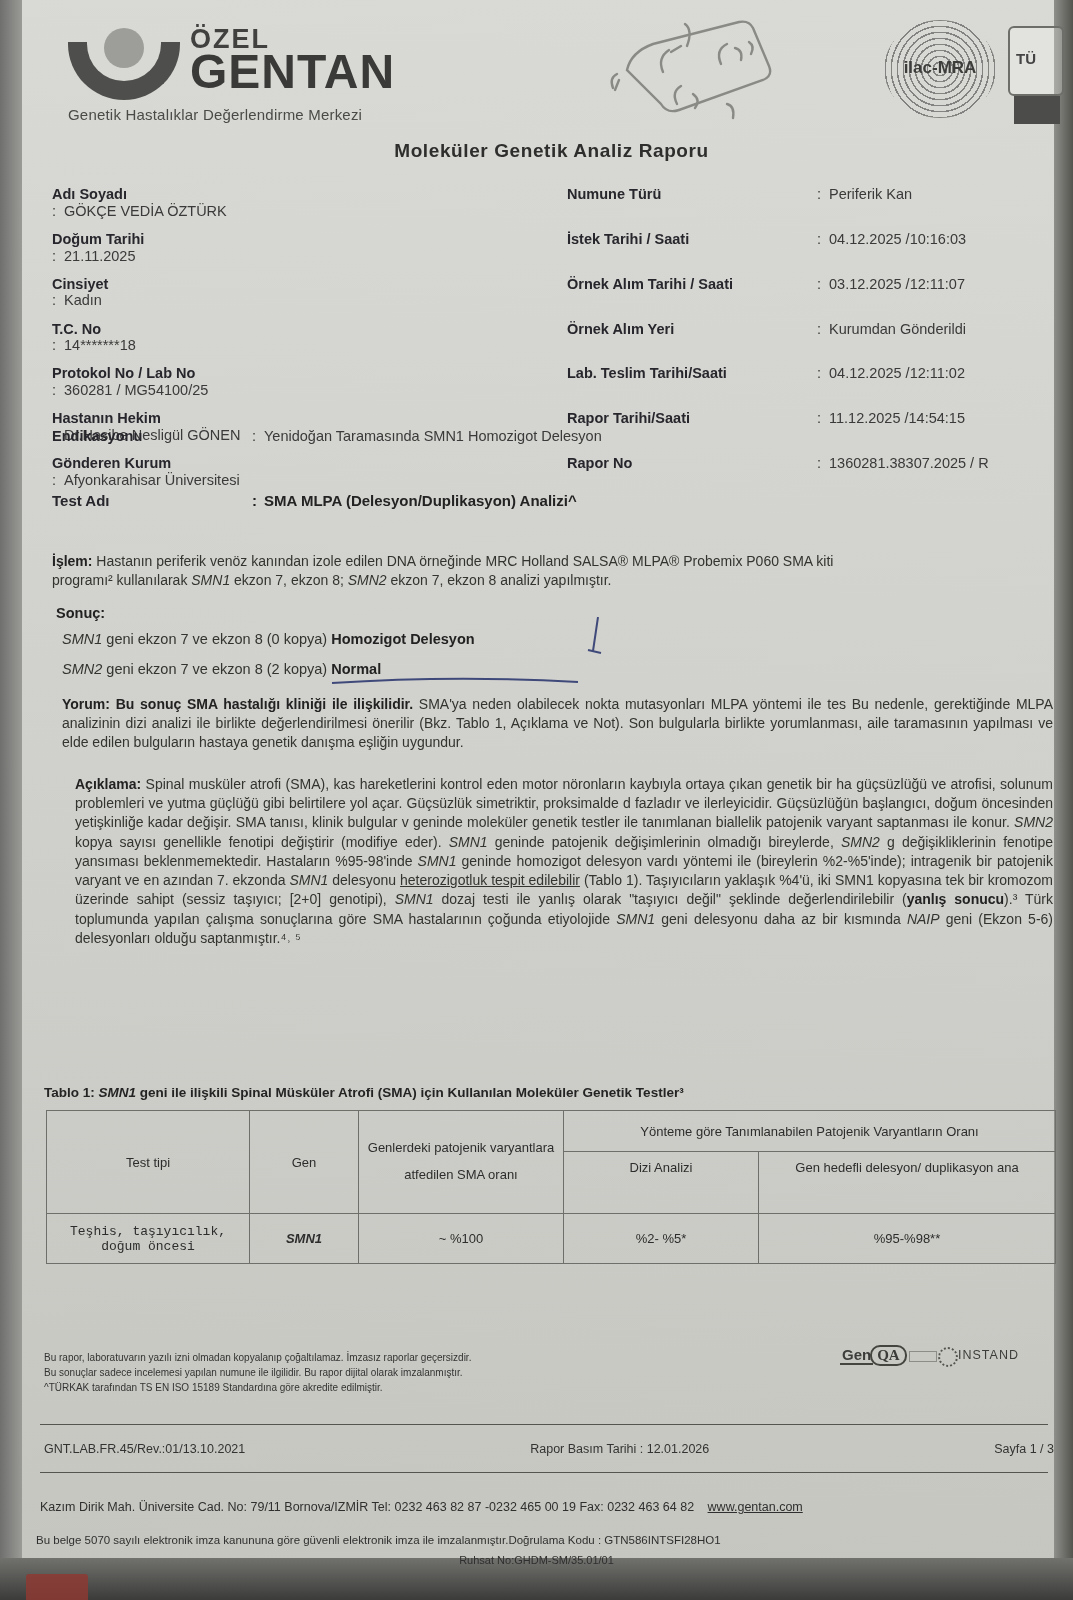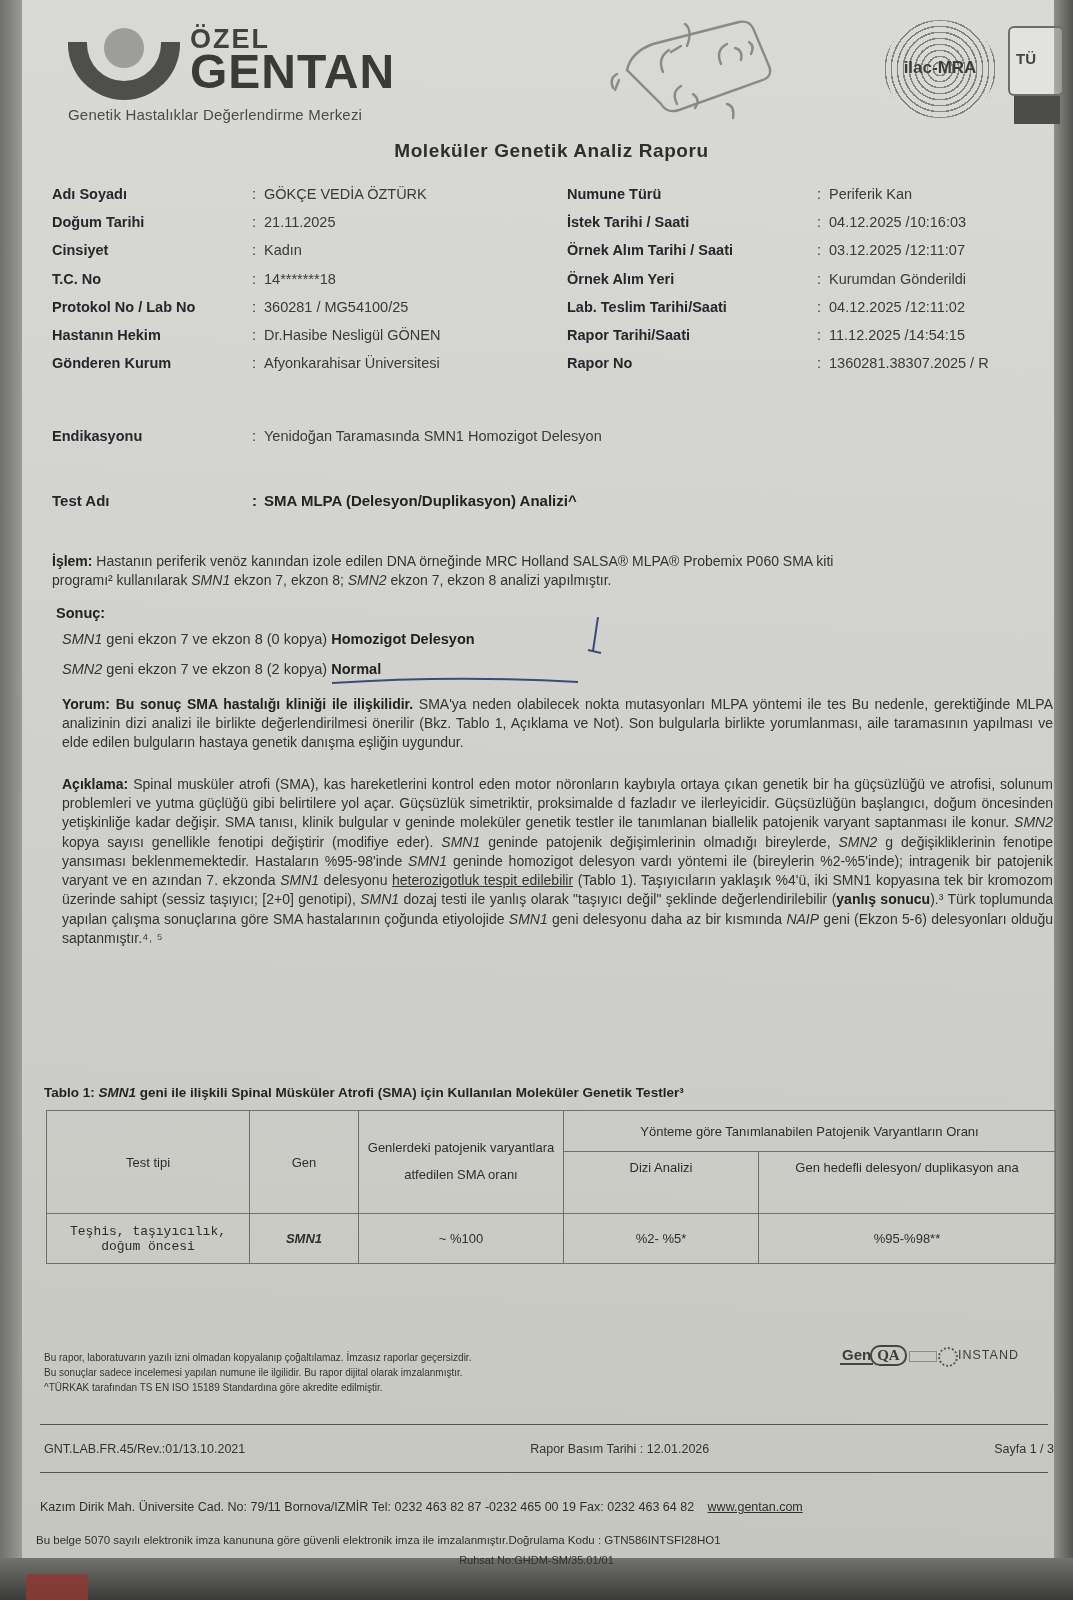--- a/index.html
+++ b/index.html
@@ -39,21 +39,21 @@
   .tur-box{position:absolute;left:1008px;top:26px;width:52px;height:66px;border:2px solid #6d6d6a;border-radius:6px;background:rgba(255,255,255,.25);}
   .tur-box .t1{position:absolute;left:6px;top:22px;font-size:15px;font-weight:bold;color:#444;}
   .tur-box2{position:absolute;left:1014px;top:96px;width:46px;height:28px;background:#4c4c4a;}
 
   .doc-title{position:absolute;left:0;right:0;top:140px;text-align:center;font-size:19px;font-weight:bold;
     letter-spacing:.6px;color:#2e2e2d;padding-left:30px;}
 
   
   .info{position:absolute;left:52px;top:186px;width:990px;font-size:14.5px;}
   .inforow{display:flex;align-items:flex-start;margin-bottom:11.5px;line-height:1.15;}
-  .col-l{width:515px;display:flex;}
+  .col-l{width:515px;display:flex;flex-direction:column;}
   .col-r{width:470px;display:flex;}
   .lbl{font-weight:bold;color:#26262c;}
   .col-l .lbl{width:200px;}
   .col-r .lbl{width:250px;}
   .val{color:#3a3a3a;white-space:nowrap;}
   .val .colon{display:inline-block;width:12px;}
 
   .endik{position:absolute;left:52px;top:428px;font-size:14.5px;display:flex;}
   .endik .lbl{width:200px;font-weight:bold;color:#26262c;}
 
@@ -68,21 +68,21 @@
   .i{font-style:italic;}
   .sonuc-h{font-weight:bold;margin:14px 0 10px 4px;font-size:14.5px;color:#222;}
   .res{margin:0 0 14px 4px;font-size:14.5px;position:relative;}
   .islem{padding-right:6px;}
   .indent{margin-left:10px;}
 
   .underline-pen{position:absolute;left:268px;top:44px;width:250px;height:10px;}
   .pen2{position:absolute;left:525px;top:-14px;width:16px;height:40px;}
 
   .yorum{margin-top:18px;margin-left:10px;padding-right:4px;}
-  .acik{margin-top:22px;margin-left:10px;padding-right:4px;}
+  .acik{margin-top:22px;margin-left:23px;padding-right:4px;}
   .acik .u{text-decoration:underline;}
 
   .tablo-cap{position:absolute;left:44px;top:1085px;font-size:13.5px;font-weight:bold;color:#242424;}
 
   table{position:absolute;left:46px;top:1110px;width:1010px;border-collapse:collapse;font-size:13px;color:#2d2d2d;}
   td,th{border:1px solid #6e6e6b;padding:5px 6px;vertical-align:middle;background:transparent;font-weight:normal;}
   th{font-weight:normal;text-align:center;}
   .th-tall{height:78px;}
   .c-center{text-align:center;}
   .c-left{text-align:center;font-family:Liberation Mono, monospace;}

